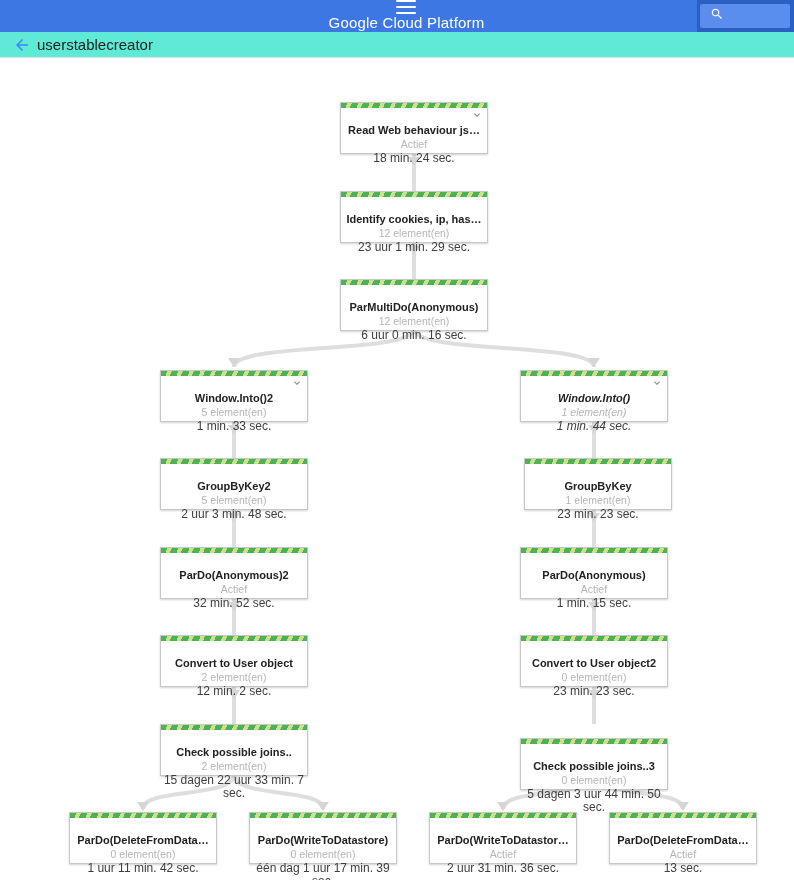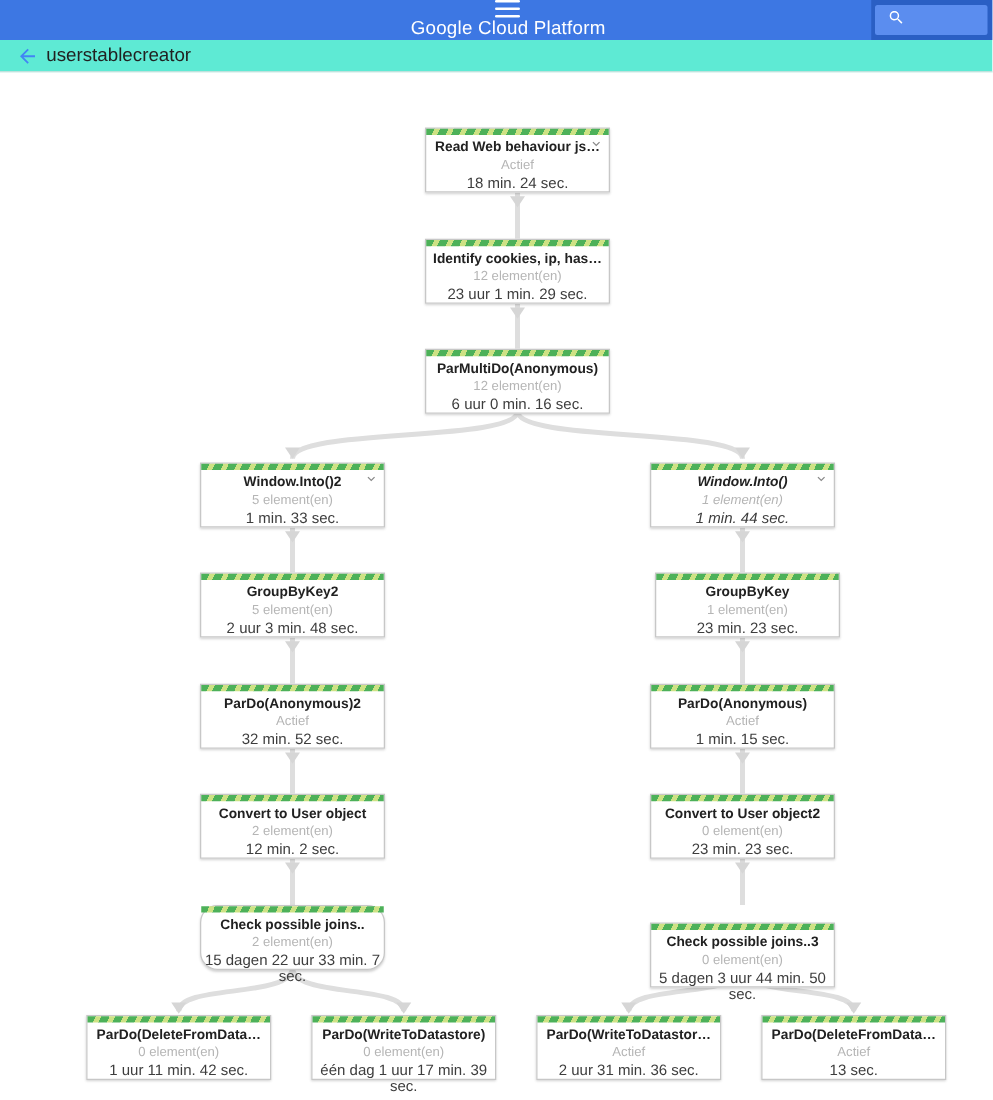--- a/index.html
+++ b/index.html
@@ -19,36 +19,36 @@
   .toolbar { width:794px; height:26px; background:#5eead4; border-bottom:1px solid #e0e0e0; display:flex; align-items:center; }
   .back { margin-left:10px; width:24px; height:24px; display:flex; align-items:center; justify-content:center; cursor:pointer; }
   .jobtitle { margin-left:3px; font-size:15px; color:#212121; }
 
   
   .graph { position:relative; width:794px; height:817px; background:#fff; }
   .edges { position:absolute; top:0; left:0; z-index:1; }
 
   .node { position:absolute; z-index:2; width:148px; height:52px; background:#fff;
     border:1px solid #c7c7c7; box-shadow:0 1px 2px rgba(0,0,0,.18);
-    text-align:center; padding-top:8px; cursor:pointer; }
+    text-align:center; padding-top:20px; cursor:pointer; }
   .stripe { position:absolute; top:0; left:0; right:0; height:5px;
     background:repeating-linear-gradient(115deg,#4db159 0 6px,#cde284 6px 10px); }
   .nt { font-size:11px; font-weight:bold; color:#212121; line-height:14px; white-space:nowrap; overflow:hidden; }
   .nm { font-size:10.5px; color:#b5b5b5; line-height:13px; margin-top:1px; }
   .nb { font-size:12px; color:#3d3d3d; line-height:13px; margin-top:1px; }
   .chev { position:absolute; top:6px; right:4px; width:12px; height:12px; color:#8a8a8a; }
   .chev svg { display:block; }
 
   
   .n0 {left:340px; top:44px;}  .n1 {left:340px; top:133px;} .n2 {left:340px; top:221px;}
   .n3 {left:160px; top:312px;} .n4 {left:520px; top:312px;font-style:italic;}
   .n5 {left:160px; top:400px;} .n6 {left:524px; top:400px;}
   .n7 {left:160px; top:489px;} .n8 {left:520px; top:489px;}
   .n9 {left:160px; top:577px;} .n10{left:520px; top:577px;}
-  .n11{left:160px; top:666px;border-radius:14px;} .n12{left:520px; top:680px;}
+  .n11{left:160px; top:666px;} .n12{left:520px; top:680px;}
   .n13{left:69px;  top:754px;} .n14{left:249px; top:754px;}
   .n15{left:429px; top:754px;} .n16{left:609px; top:754px;}
 </style>
 </head>
 <body>
 
 <header class="appbar">
   <div class="hamburger">
       <span></span>
       <span></span>

